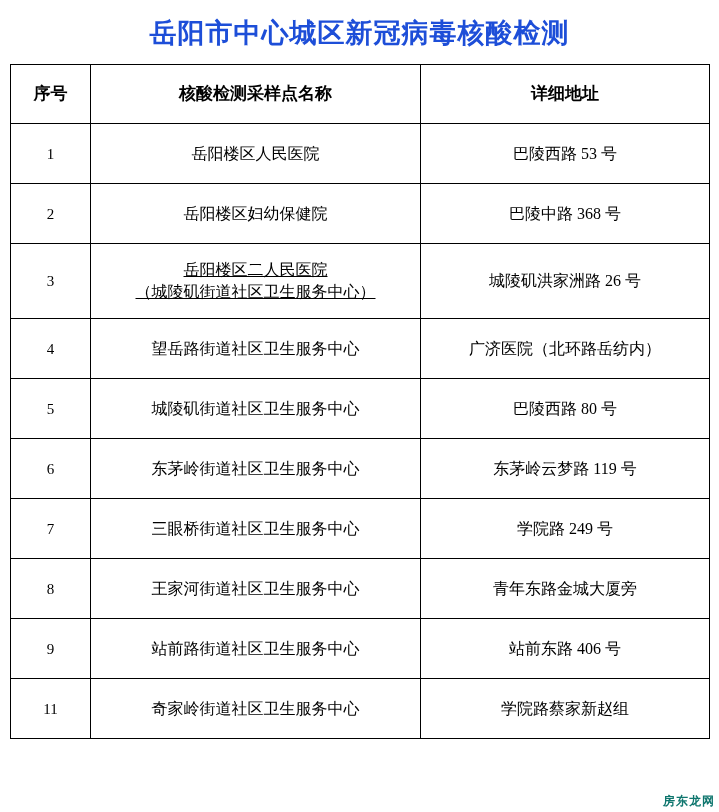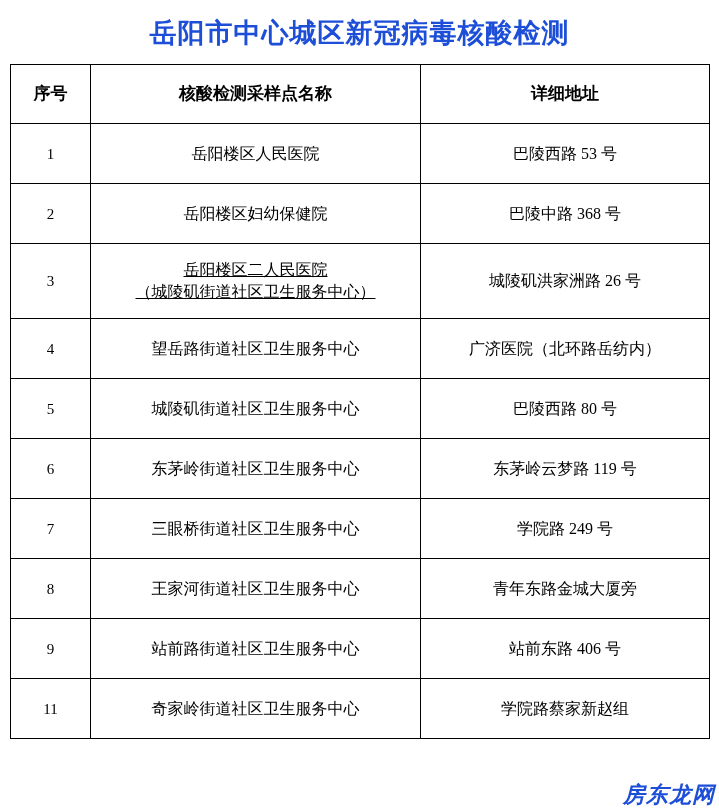--- a/index.html
+++ b/index.html
@@ -69,26 +69,25 @@
   tr.row-tall td { height: 62px; }
   .cell-two-line span {
     display: block;
     text-decoration: underline;
   }
   .watermark {
     position: absolute;
     right: 4px;
     bottom: 2px;
     font-family: "DejaVu Sans", "Liberation Sans", sans-serif;
-    font-size: 22px;
+    font-size: 12px;
     font-weight: bold;
-    color: #1d4ed8;
+    color: #0f766e;
     letter-spacing: 1px;
     pointer-events: none;
-    font-style: italic;
   }
 </style>
 </head>
 <body>
 
 <div class="page">
 
   <div class="title-block">
     <div class="title-line">岳阳市中心城区新冠病毒核酸检测</div>
   </div>

